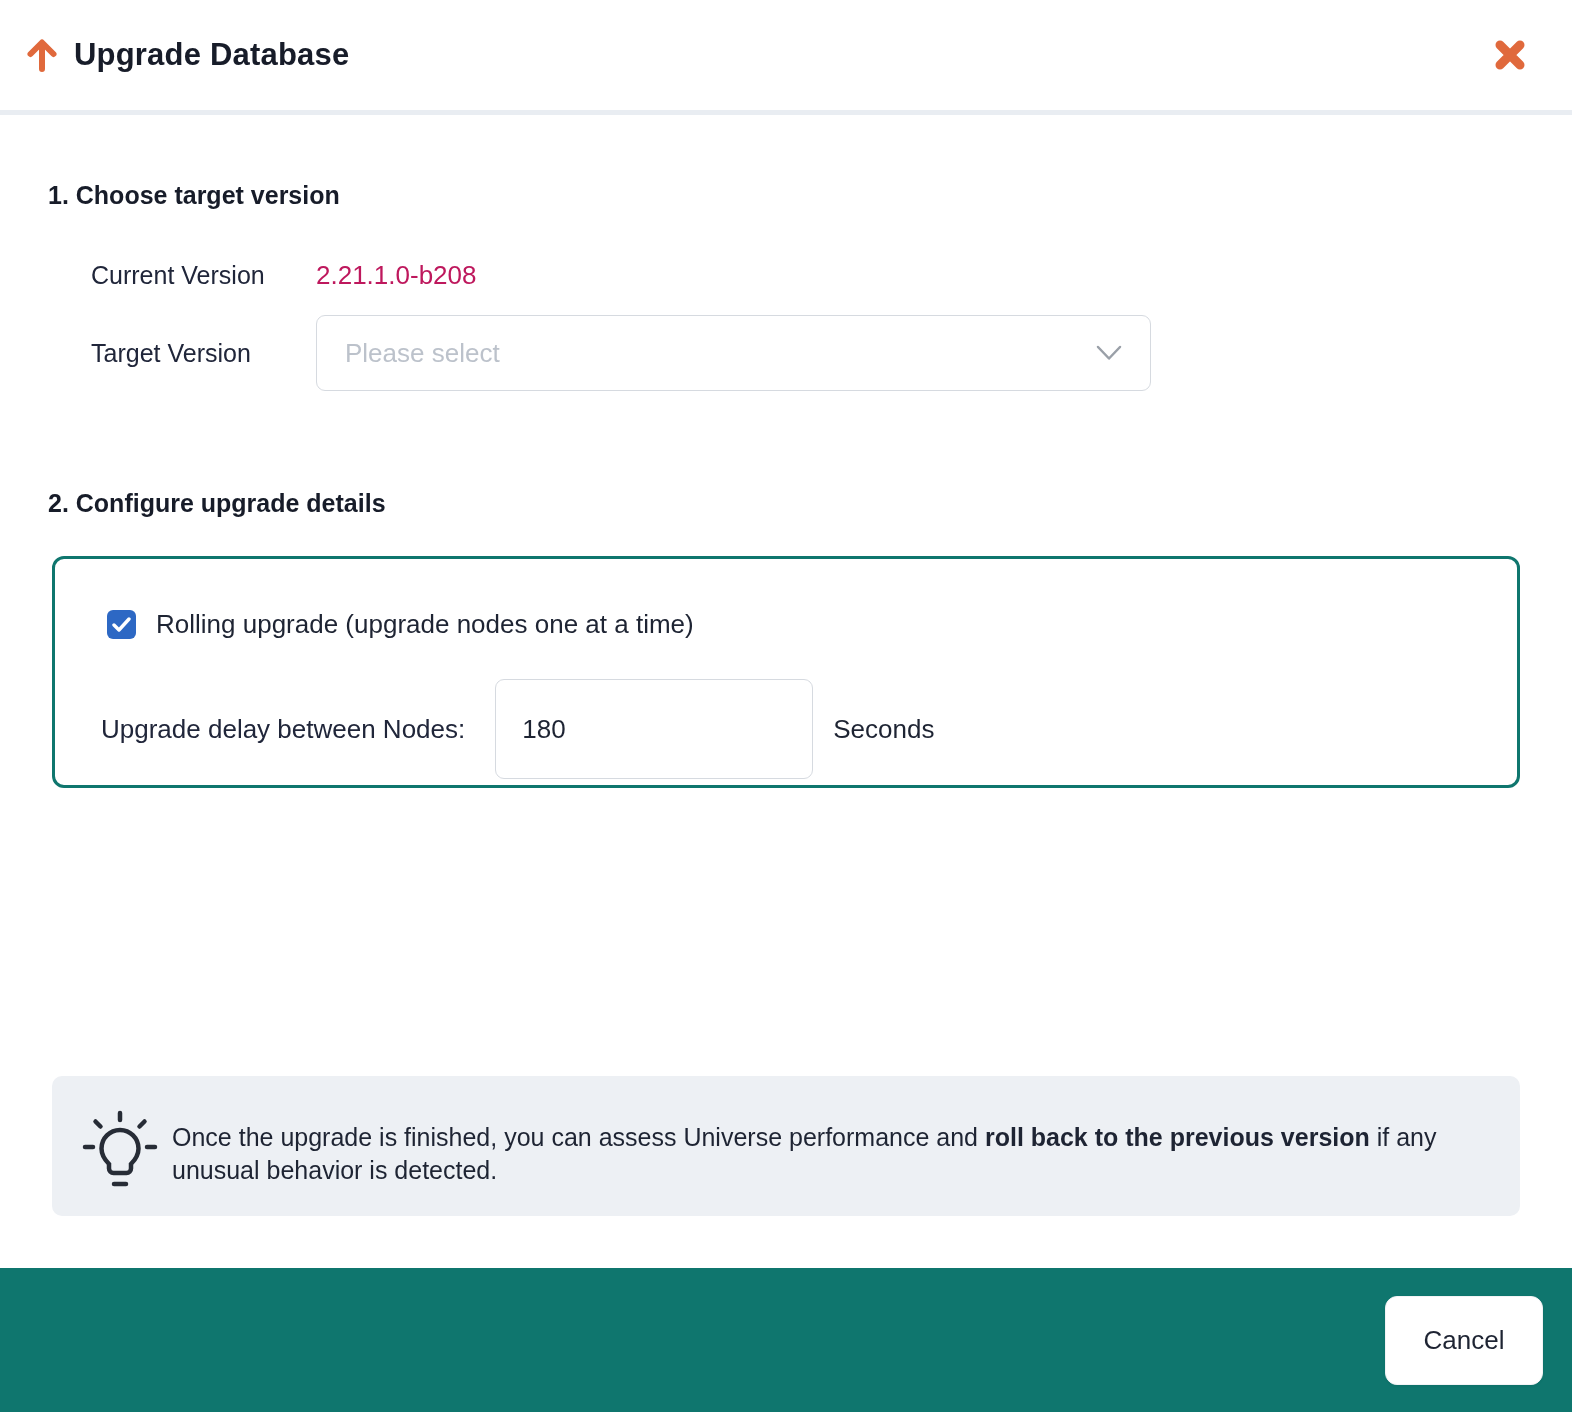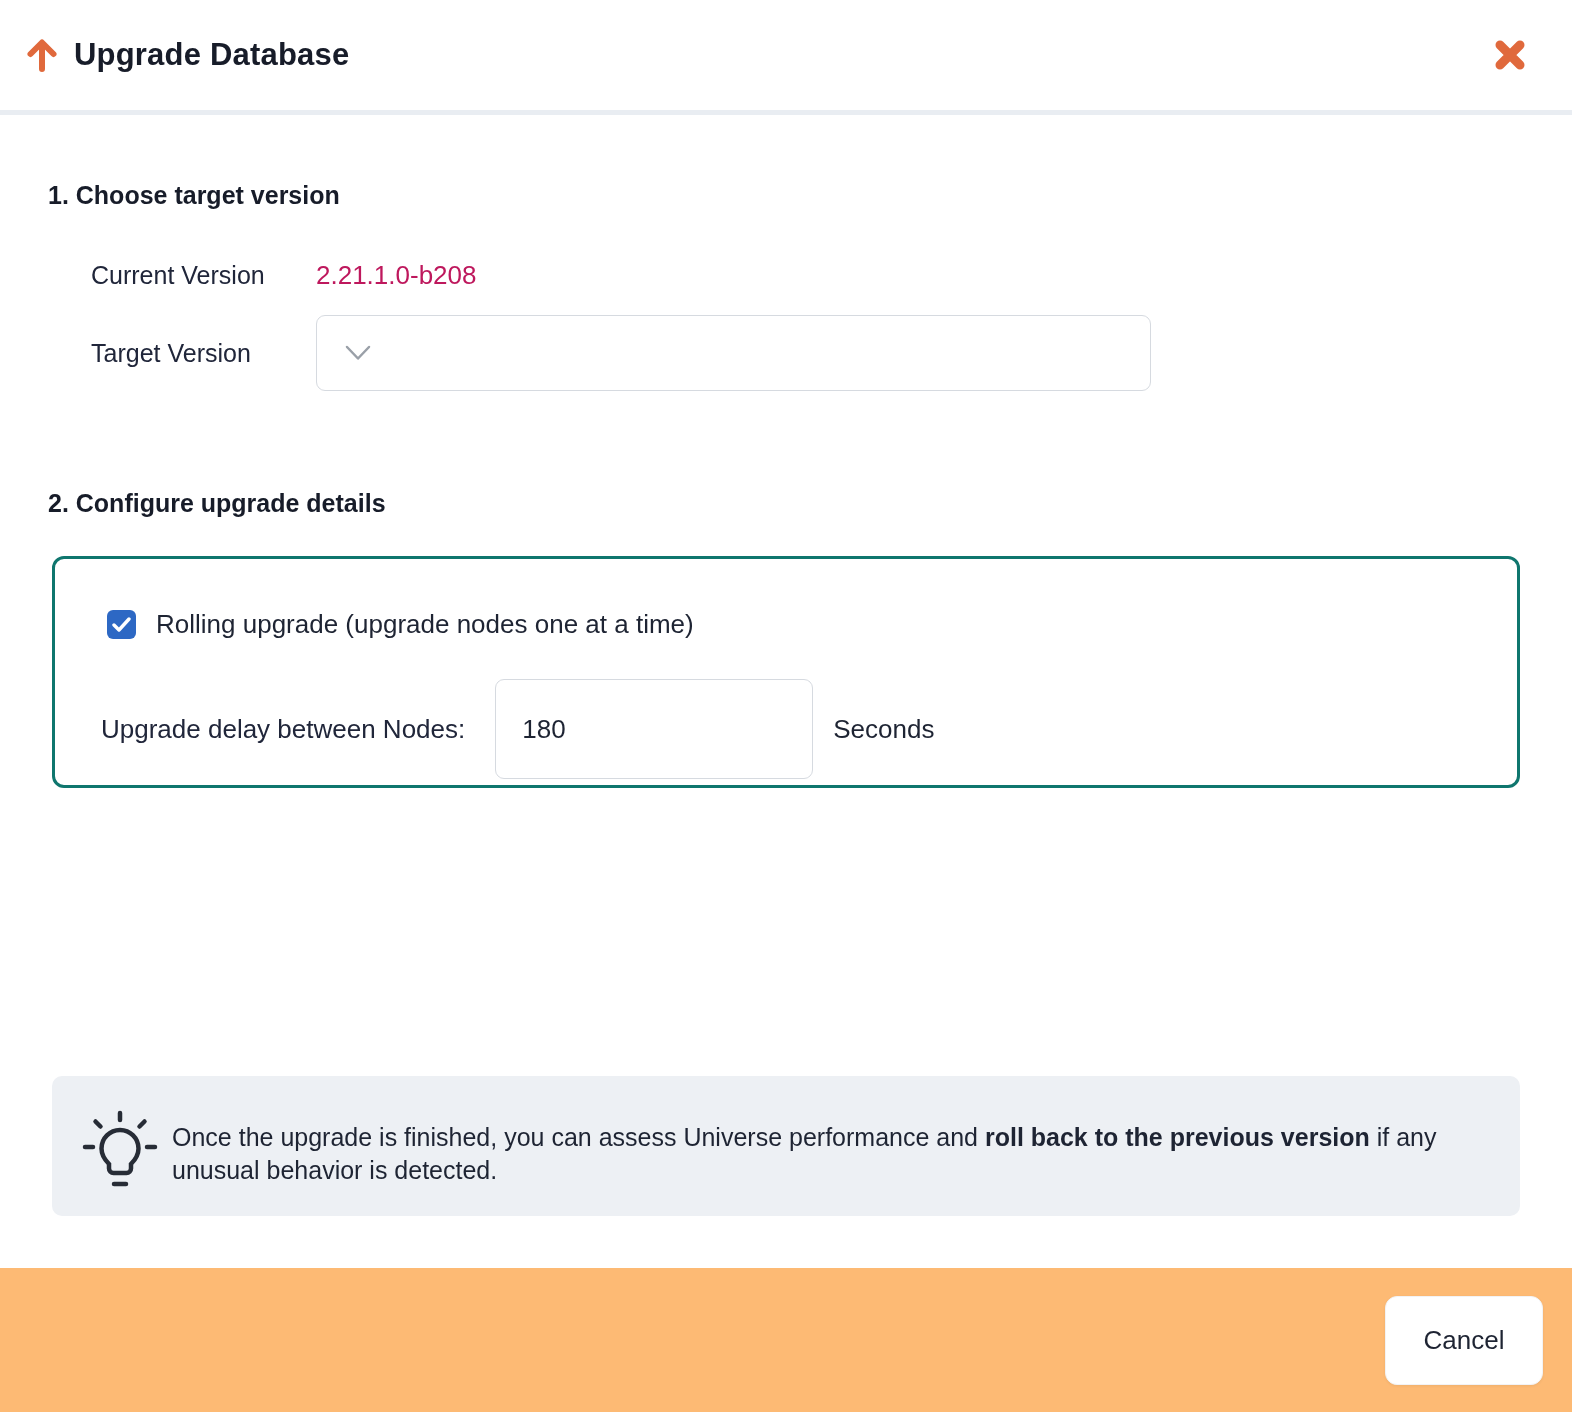--- a/index.html
+++ b/index.html
@@ -122,21 +122,21 @@
     align-items: center;
     padding: 20px 40px 4px 26px;
   }
   .bulb-icon { width: 84px; height: 94px; flex: 0 0 auto; margin-right: 10px; }
   .info-text { font-size: 25px; line-height: 33px; color: #1e2433; }
   .info-text b { font-weight: bold; }
 
   
   .modal-footer {
     flex: 0 0 144px;
-    background: #fdba74;
+    background: #0f766e;
     display: flex;
     align-items: center;
     justify-content: flex-end;
     padding-right: 29px;
     gap: 19px;
   }
   .btn {
     height: 89px;
     border-radius: 12px;
     font-size: 26px;
@@ -178,20 +178,21 @@
   <div class="section-heading first">1. Choose target version</div>
 
   <div class="form-row current">
     <div class="field-label">Current Version</div>
     <div class="field-value">2.21.1.0-b208</div>
   </div>
 
   <div class="form-row target">
     <div class="field-label">Target Version</div>
     <div class="select-box">
+      <span class="select-placeholder">Please select</span>
       <svg class="select-chevron" viewBox="0 0 26 16">
         <path d="M2 2 L13 13.5 L24 2" fill="none" stroke="#9aa0a8" stroke-width="2.5" stroke-linecap="round" stroke-linejoin="round"></path>
       </svg>
     </div>
   </div>
 
   <div class="section-heading second">2. Configure upgrade details</div>
 
   <div class="config-card">
     <div class="checkbox-row">

